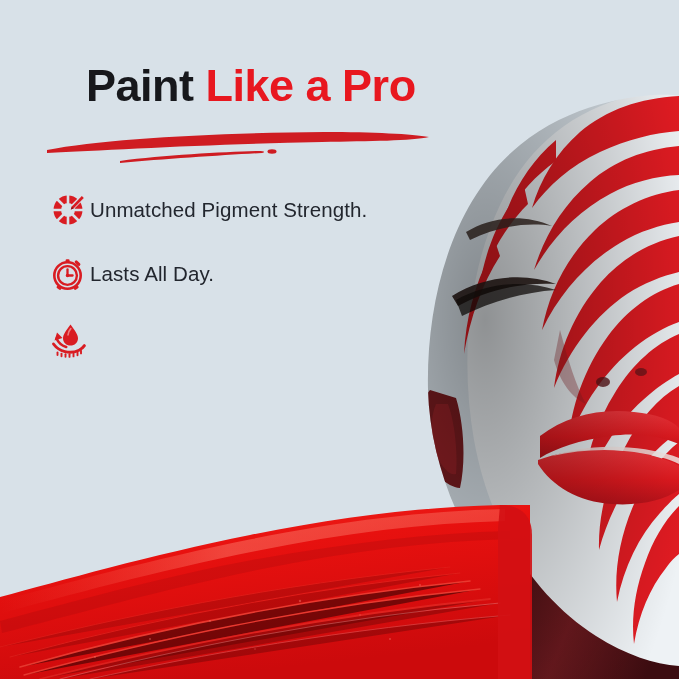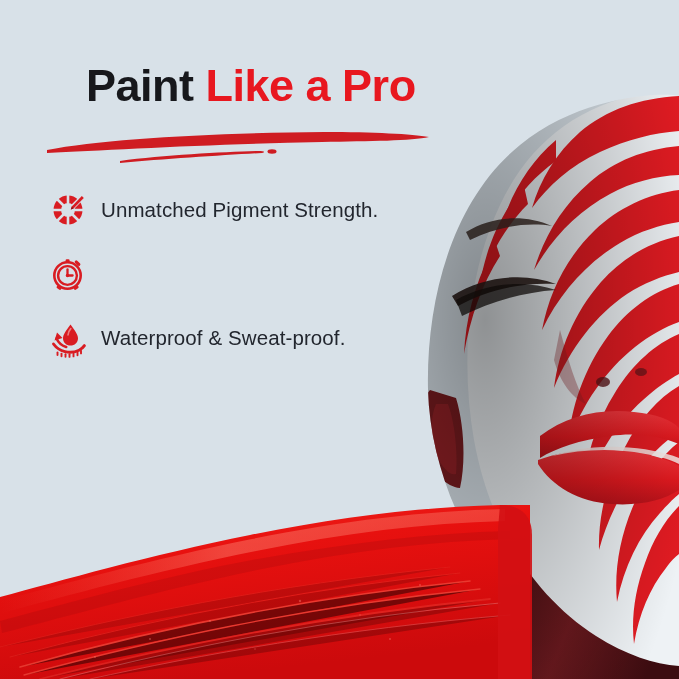--- a/index.html
+++ b/index.html
@@ -78,21 +78,20 @@
   .feature-icon {
     width: 44px;
     height: 44px;
     flex: 0 0 44px;
     display: flex;
     align-items: center;
     justify-content: center;
   }
 
   .feature-label {
-    margin-left: 11px;
     font-size: 20.5px;
     color: #22262e;
     font-weight: 400;
     letter-spacing: 0.1px;
     white-space: nowrap;
   }
 
   
   .paint-smear {
     position: absolute;
@@ -269,20 +268,21 @@
             </g>
             <circle cx="19.5" cy="21.5" r="1.7" fill="#d91c22"></circle>
 
             <rect x="26.2" y="7.6" width="6.6" height="3.1" rx="1.5" fill="#d91c22" transform="rotate(42 29.5 9.2)"></rect>
             <rect x="17.6" y="5.2" width="4" height="3.4" rx="1.2" fill="#d91c22"></rect>
 
             <rect x="8.4" y="32.2" width="5.2" height="3" rx="1.5" fill="#d91c22" transform="rotate(35 11 33.7)"></rect>
             <rect x="25.6" y="32.2" width="5.2" height="3" rx="1.5" fill="#d91c22" transform="rotate(-35 28.2 33.7)"></rect>
           </svg>
         </span>
+        <span class="feature-label">Lasts All Day.</span>
       </div>
 
       <div class="feature-row">
         <span class="feature-icon">
           <svg width="40" height="40" viewBox="0 0 40 40">
             <g fill="#d91c22">
 
               <path d="M22.5 6.5 C26.5 12 30 16.4 30 20.2 C30 24.4 26.6 27.6 22.5 27.6
                        C18.4 27.6 15 24.4 15 20.2 C15 16.4 18.5 12 22.5 6.5 Z"></path>
 
@@ -297,21 +297,20 @@
                 <line x1="17.5" y1="36.2" x2="17.5" y2="38.8"></line>
                 <line x1="21.5" y1="36.3" x2="21.5" y2="38.9"></line>
                 <line x1="25.5" y1="35.8" x2="25.5" y2="38.4"></line>
                 <line x1="29.5" y1="34.6" x2="29.5" y2="37.2"></line>
                 <line x1="33" y1="32.8" x2="33" y2="35.4"></line>
               </g>
             </g>
             <path d="M20 17 C20 14.6 21.2 12.4 22.8 10.6" fill="none" stroke="#f3a6a9" stroke-width="1.6" stroke-linecap="round" opacity="0.7"></path>
           </svg>
         </span>
-        <span class="feature-label">Waterproof &amp; Sweat-proof.</span>
       </div>
 
     </div>
   </div>
 
   <svg class="paint-smear" viewBox="0 0 679 190" preserveAspectRatio="none">
     <defs>
       <linearGradient id="smearGrad" x1="0" y1="0" x2="0.35" y2="1">
         <stop offset="0%" stop-color="#f22b22"></stop>
         <stop offset="35%" stop-color="#e8110f"></stop>

